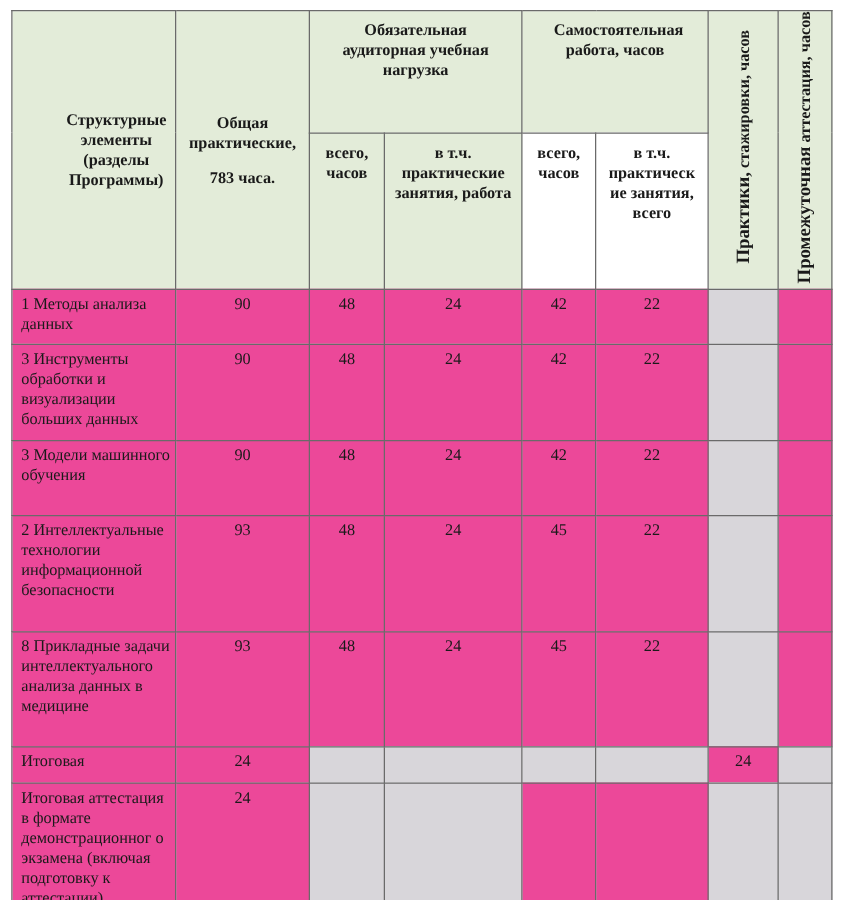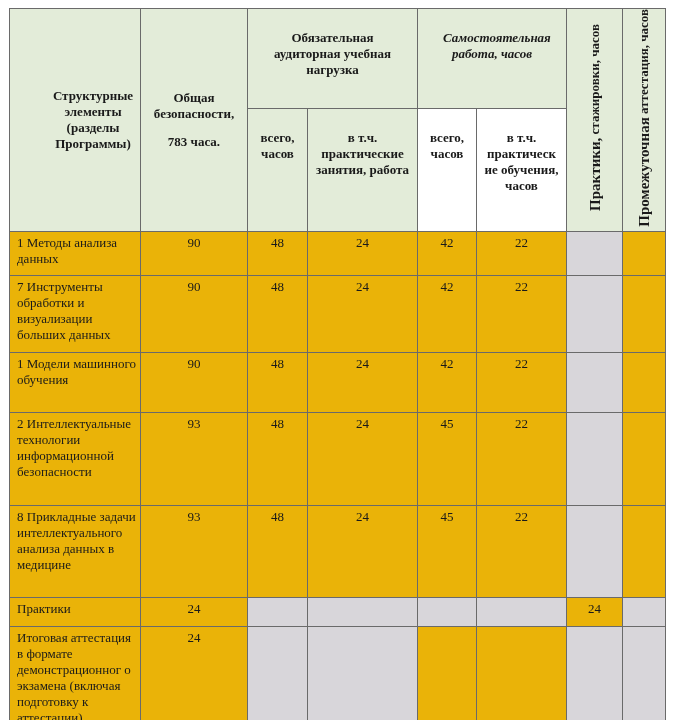--- a/index.html
+++ b/index.html
@@ -2,22 +2,22 @@
 <html><head>
   <meta charset="utf-8">
   <style>
     html, body { margin:0; padding:0; background:#ffffff; }
     body { width:679px; height:720px; position:relative; overflow:hidden;
            font-family:"Liberation Serif", "DejaVu Serif", serif; color:#1a1a1a; }
     table { position:absolute; left:9px; top:8px; border-collapse:collapse; table-layout:fixed; width:656px; }
     td, th { border:1px solid #6a6a6a; padding:0; vertical-align:top; font-size:13px; line-height:16px; }
     th { background:#e3ecd9; font-weight:bold; text-align:center; vertical-align:middle; }
     th.white { background:#ffffff; }
-    th.top { vertical-align:top; padding-top:21px;text-align:center; }
-    td { background:#eab308; text-align:center; padding-top:3px; }
+    th.top { vertical-align:top; padding-top:7px;text-align:center; }
+    td { background:#ec4899; text-align:center; padding-top:3px; }
     td.name { text-align:left; padding-left:7px; padding-right:3px; }
     td.gray { background:#d8d6da; }
     .vert { writing-mode:vertical-rl; transform:rotate(180deg); display:inline-block; text-align:center; font-size:13px; line-height:16px; }
     .vert .big { font-size:15px; }
     .hdr-main { padding:0 4px;margin-left:36px; }
   </style>
 </head>
 <body>
 
 <table>
@@ -30,62 +30,62 @@
       <col style="width:90px">
       <col style="width:56px">
       <col style="width:43px">
   </colgroup>
   <tbody>
       <tr style="height:60px">
     <th rowspan="2">
           <div class="hdr-main">Структурные элементы (разделы Программы)</div>
         </th>
     <th rowspan="2">
-      <div>Общая безопасности,</div>
+      <div>Общая практические,</div>
       <div style="height:12px"></div>
       <div>783 часа.</div>
     </th>
     <th colspan="2" class="top" style="padding-left:20px;padding-right:20px;">Обязательная аудиторная учебная нагрузка</th>
-    <th colspan="2" class="top" style="padding-left:25px;padding-right:25px;font-style:italic;">Самостоятельная работа, часов</th>
+    <th colspan="2" class="top" style="padding-left:25px;padding-right:25px;">Самостоятельная работа, часов</th>
     <th rowspan="2">
       <span class="vert"><span class="big">Практики,</span> <span>стажировки, часов</span></span>
     </th>
     <th rowspan="2">
       <span class="vert"><span class="big">Промежуточная</span> <span>аттестация, часов</span></span>
     </th>
   </tr>
   <tr style="height:77px">
     <th class="top" style="padding-left:6px;padding-right:6px;">всего, часов</th>
     <th class="top">в т.ч. практические занятия, работа</th>
     <th class="top white" style="padding-left:6px;padding-right:6px;">всего, часов</th>
-    <th class="top white" style="padding-left:4px;padding-right:4px;">в т.ч. практическ ие обучения, часов</th>
+    <th class="top white" style="padding-left:4px;padding-right:4px;">в т.ч. практическ ие занятия, всего</th>
   </tr>
 
   <tr style="height:44px">
     <td class="name">1 Методы анализа данных</td>
     <td>90</td>
     <td>48</td>
     <td>24</td>
     <td>42</td>
     <td>22</td>
     <td class="gray"></td>
     <td></td>
   </tr>
   <tr style="height:77px">
-    <td class="name">7 Инструменты обработки и визуализации больших данных</td>
+    <td class="name">3 Инструменты обработки и визуализации больших данных</td>
     <td>90</td>
     <td>48</td>
     <td>24</td>
     <td>42</td>
     <td>22</td>
     <td class="gray"></td>
     <td></td>
   </tr>
   <tr style="height:60px">
-    <td class="name">1 Модели машинного обучения</td>
+    <td class="name">3 Модели машинного обучения</td>
     <td>90</td>
     <td>48</td>
     <td>24</td>
     <td>42</td>
     <td>22</td>
     <td class="gray"></td>
     <td></td>
   </tr>
   <tr style="height:93px">
     <td class="name">2 Интеллектуальные технологии информационной безопасности</td>
@@ -101,21 +101,21 @@
     <td class="name">8 Прикладные задачи интеллектуального анализа данных в медицине</td>
     <td>93</td>
     <td>48</td>
     <td>24</td>
     <td>45</td>
     <td>22</td>
     <td class="gray"></td>
     <td></td>
   </tr>
   <tr style="height:29px">
-    <td class="name">Практики</td>
+    <td class="name">Итоговая</td>
     <td>24</td>
     <td class="gray"></td>
     <td class="gray"></td>
     <td class="gray"></td>
     <td class="gray"></td>
     <td>24</td>
     <td class="gray"></td>
   </tr>
   <tr style="height:141px">
     <td class="name">Итоговая аттестация в формате демонстрационног о экзамена (включая подготовку к аттестации)</td>

